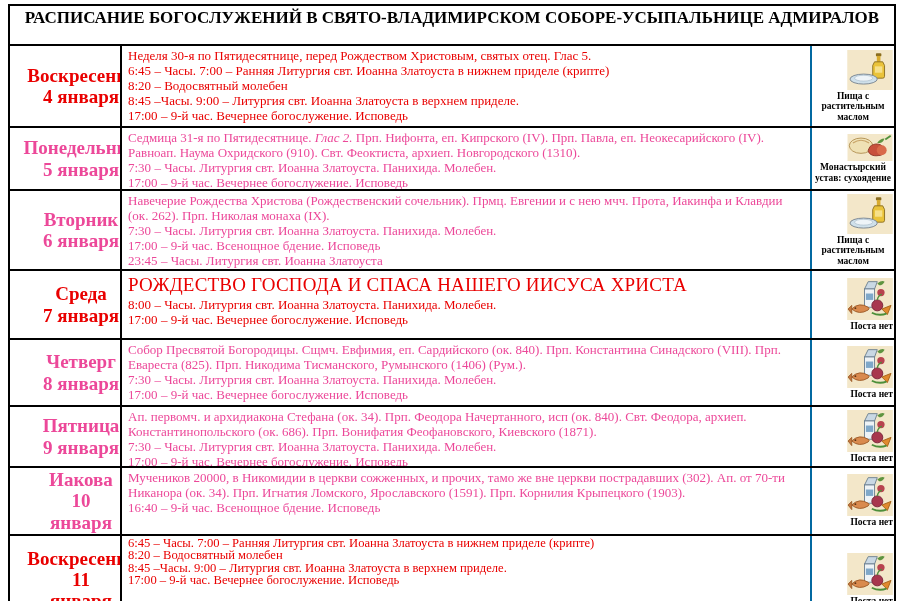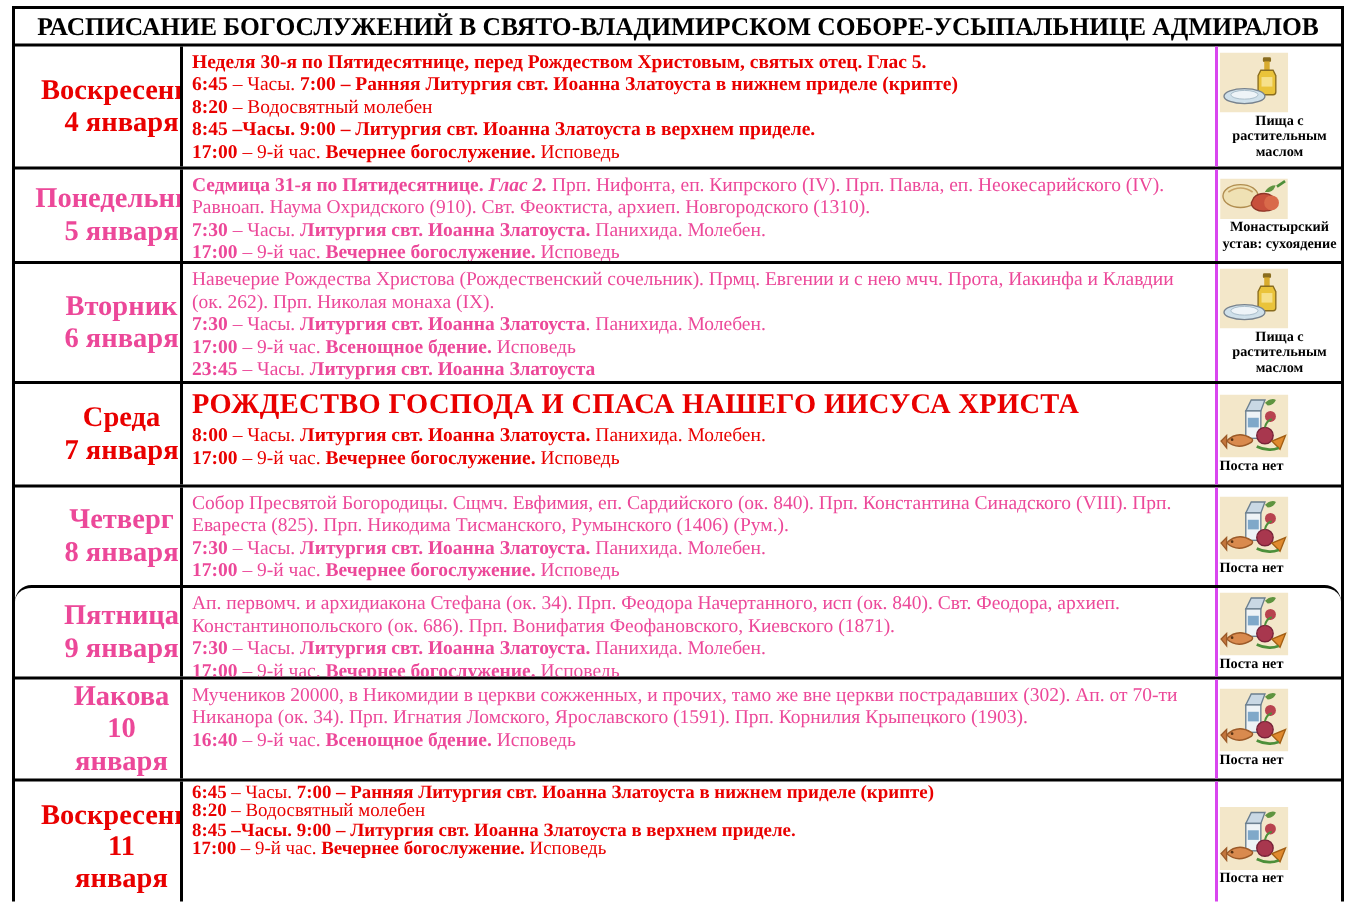--- a/index.html
+++ b/index.html
@@ -1,26 +1,26 @@
 <!DOCTYPE html>
 <html style="--red: #e90000;"><head>
 <meta charset="utf-8">
 <style>
   html,body{margin:0;padding:0;background:#ffffff;}
   body{width:900px;height:601px;position:relative;font-family:"Liberation Serif","DejaVu Serif",serif;color:#000;}
   .table{position:absolute;left:8px;top:4px;width:884px;border:2px solid #000;background:#fff;}
-  .title{height:23px;line-height:23px;text-align:center;font-weight:bold;font-size:17px;white-space:nowrap;overflow:hidden;}
+  .title{height:38px;line-height:23px;text-align:center;font-weight:bold;font-size:17px;white-space:nowrap;overflow:hidden;}
   .row{display:grid;grid-template-columns:112px 1fr 84px;border-top:2px solid #000;}
   .cell{overflow:hidden;box-sizing:border-box;}
   .cell.day{border-right:2px solid #000;display:flex;flex-direction:column;justify-content:center;align-items:center;text-align:center;font-weight:bold;font-size:19px;line-height:1.12;padding-left:32px;}
   .cell.details{padding:2px 4px 0 6px;font-size:13px;line-height:15px;}
-  .cell.fast{border-left:2px solid #d946ef;display:flex;flex-direction:column;align-items:flex-start;justify-content:center;text-align:center;font-weight:bold;font-size:9.5px;line-height:10.5px;padding:1px;color:#000;}
+  .cell.fast{border-left:2px solid #0369a1;display:flex;flex-direction:column;align-items:flex-end;justify-content:center;text-align:center;font-weight:bold;font-size:9.5px;line-height:10.5px;padding:1px;color:#000;}
   .fast .icon{display:block;margin-bottom:1px;}
   .line{display:block;}
-  .line .b{font-weight:bold;}
+  .line .b{font-weight:normal;}
   .line .i{font-style:italic;}
   .line.big{font-size:19px;font-weight:bold;line-height:24px;letter-spacing:.2px;}
   .row.tight .cell.details{font-size:12.6px;line-height:12.4px;padding-top:1px;}
   .red{color:var(--red,#e90000);}
   .black{color:#ec4899;}
 </style>
 </head>
 <body>
 
 <div class="table">
@@ -159,21 +159,21 @@
     <circle cx="9" cy="33" r="1" fill="#5a3416"></circle>
     <circle cx="33" cy="30" r="6" fill="#a8374e" stroke="#772238" stroke-width="1"></circle>
     <path d="M33 24 q1 -5 5 -6" fill="none" stroke="#4d8f3a" stroke-width="1.5"></path>
     <polygon points="38,34 48,30 44,40" fill="#e08a2e" stroke="#a35f14" stroke-width="1"></polygon>
     <path d="M27 38 q8 4 16 1" fill="none" stroke="#4d8f3a" stroke-width="2"></path>
   </svg>
           </span>
           <div>Поста нет</div>
         </div>
       </div>
-      <div class="row" style="height: 59px; border-radius: 11px;">
+      <div class="row" style="height: 59px;">
         <div class="cell day black">
           <div>Пятница</div>
           <div>9 января</div>
         </div>
         <div class="cell details black">
           <div class="line"><span class="">Ап. первомч. и архидиакона Стефана (ок. 34). Прп. Феодора Начертанного, исп (ок. 840). Свт. Феодора, архиеп. Константинопольского (ок. 686). Прп. Вонифатия Феофановского, Киевского (1871).</span></div>
           <div class="line"><span class="b ">7:30 </span><span class="">– Часы. </span><span class="b ">Литургия свт. Иоанна Златоуста.</span><span class=""> Панихида. Молебен.</span></div>
           <div class="line"><span class="b ">17:00 </span><span class="">– 9-й час. </span><span class="b ">Вечернее богослужение.</span><span class=""> Исповедь</span></div>
         </div>
         <div class="cell fast">

